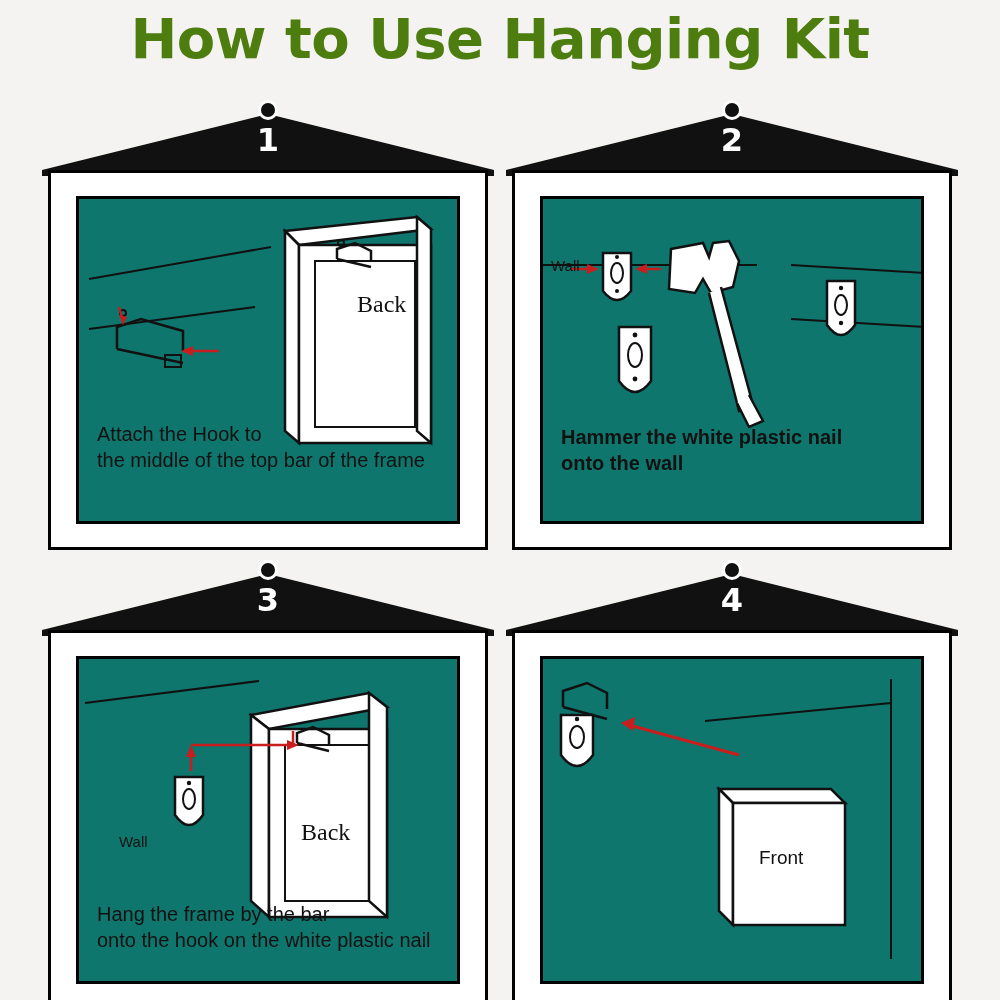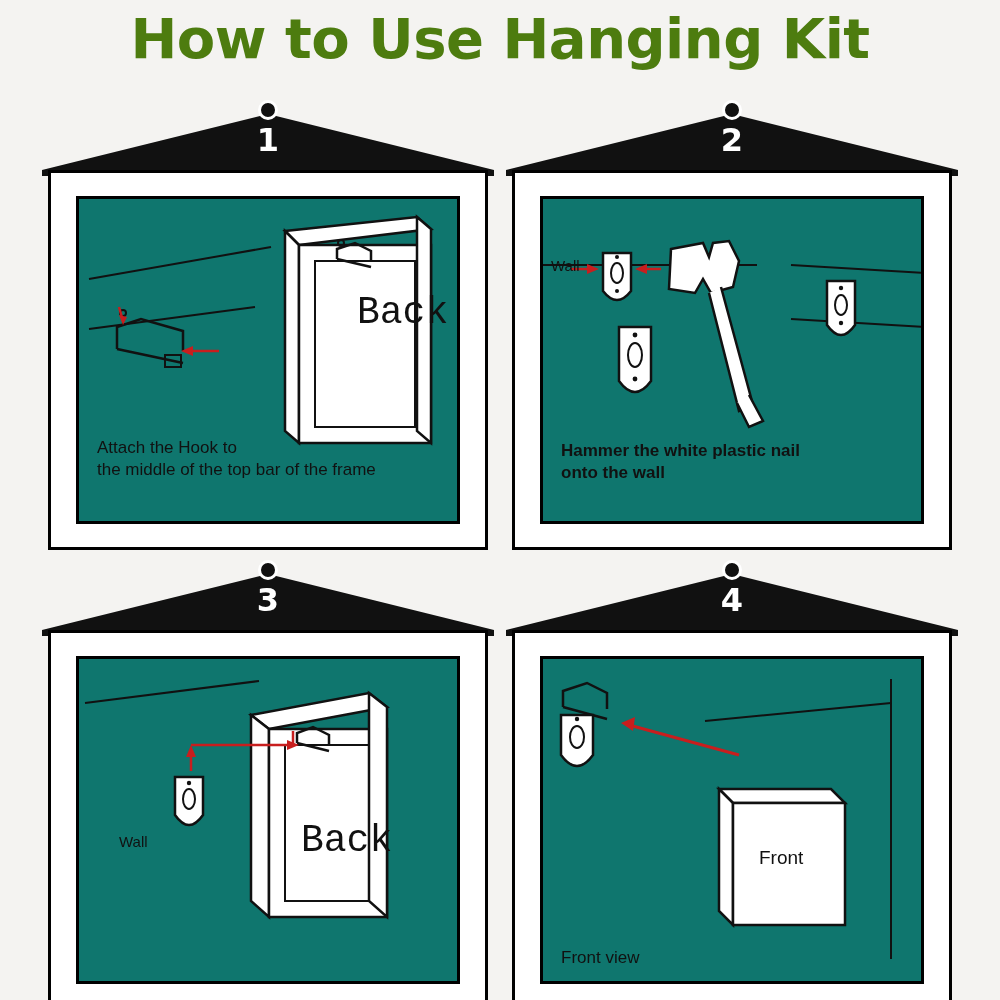--- a/index.html
+++ b/index.html
@@ -84,43 +84,42 @@
     height: 20px;
     border-radius: 50%;
     background: #111;
     border: 3px solid #fff;
     box-sizing: border-box;
   }
   .caption {
     position: absolute;
     left: 18px;
     right: 10px;
-    font-size: 17px;
+    font-size: 20px;
     line-height: 1.32;
     color: #111;
     white-space: pre-line;
     font-family: "Liberation Sans", sans-serif;
-    margin-top: 16px;
   }
   .art {
     position: absolute;
     inset: 0;
     overflow: hidden;
   }
   .art svg { position: absolute; left: 0; top: 0; }
   .lbl {
     position: absolute;
     font-size: 15px;
     color: #111;
     font-family: "Liberation Sans", sans-serif;
   }
   .frame-word {
     position: absolute;
-    font-size: 38px;
-    font-family: Liberation Mono, monospace;
+    font-size: 24px;
+    font-family: Liberation Serif, serif;
     color: #111;
   }
   .frame-word.small {
     font-size: 19px;
     font-family: "Liberation Sans", sans-serif;
   }
 </style>
 </head>
 <body>
 
@@ -248,20 +247,22 @@
 
         <line x1="112" y1="112" x2="112" y2="92" stroke="#c81e1e" stroke-width="2.5"></line>
         <polygon points="112,86 107,98 117,98" fill="#c81e1e"></polygon>
         <line x1="112" y1="86" x2="214" y2="86" stroke="#c81e1e" stroke-width="2.5"></line>
         <polygon points="220,86 208,81 208,91" fill="#c81e1e"></polygon>
         <line x1="214" y1="86" x2="214" y2="72" stroke="#c81e1e" stroke-width="2.5"></line>
       </svg>
       <div class="lbl" style="left:40px; top:174px;">Wall</div>
       <div class="frame-word" style="left:222px; top:160px;">Back</div>
     </div>
+    <div class="caption" style="top: 242px;">Hang the frame by the bar
+onto the hook on the white plastic nail</div>
   </div>
 </div>
 
 <div class="panel p4">
   <div class="roof">
     <svg width="452" height="62" viewBox="0 0 452 62">
       <polygon points="226,0 452,56 452,62 0,62 0,56" fill="#111"></polygon>
     </svg>
     <div class="badge-dot"></div>
     <div class="badge-num">4</div>
@@ -282,15 +283,14 @@
 
         <line x1="196" y1="96" x2="86" y2="66" stroke="#c81e1e" stroke-width="3"></line>
         <polygon points="78,64 92,58 90,72" fill="#c81e1e"></polygon>
 
         <polygon points="176,130 288,130 302,144 190,144" fill="#fff" stroke="#111" stroke-width="2.5"></polygon>
         <polygon points="176,130 190,144 190,266 176,252" fill="#fff" stroke="#111" stroke-width="2.5"></polygon>
         <rect x="190" y="144" width="112" height="122" fill="#fff" stroke="#111" stroke-width="2.5"></rect>
       </svg>
       <div class="frame-word small" style="left:216px; top:188px;">Front</div>
     </div>
-    <div class="caption" style="top: 272px;">Front view</div>
   </div>
 </div>
 
 </body></html>

